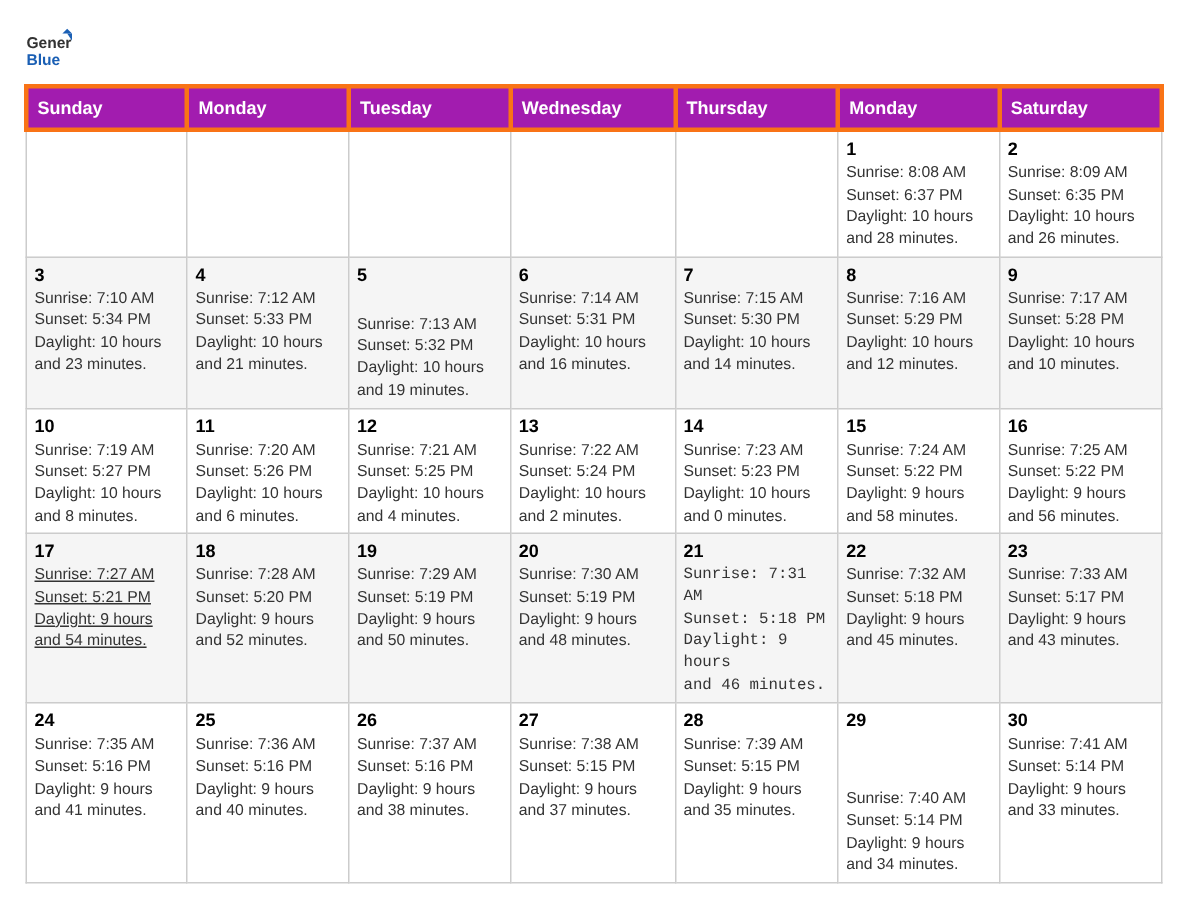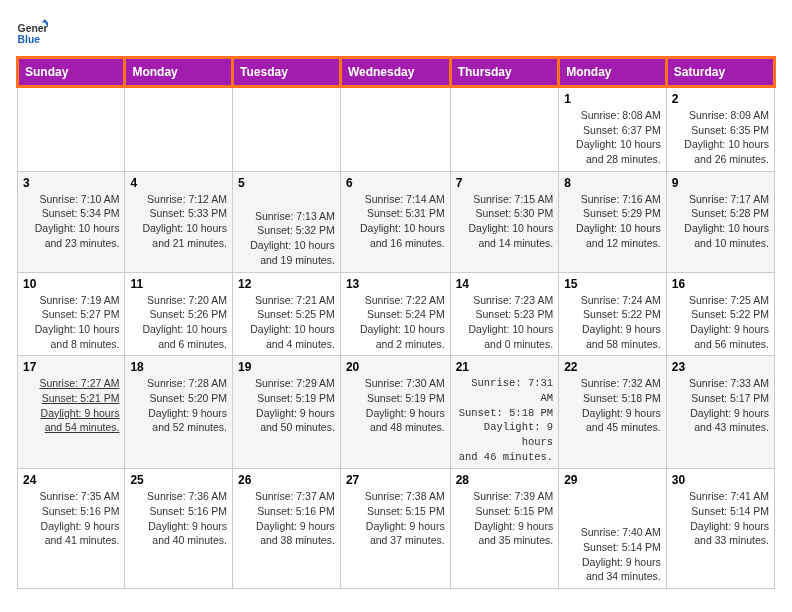--- a/index.html
+++ b/index.html
@@ -64,21 +64,20 @@
     .day-number {
       font-weight: bold;
       font-size: 12px;
       display: block;
       margin-bottom: 2px;
     }
     .day-info {
       font-size: 10.5px;
       color: #333;
       line-height: 1.4;
-      text-align: right;
     }
     .empty-cell {
       background: #fff !important;
     }
   </style>
 </head>
 <body>
 
 <div class="header-area">
   <div class="logo">

